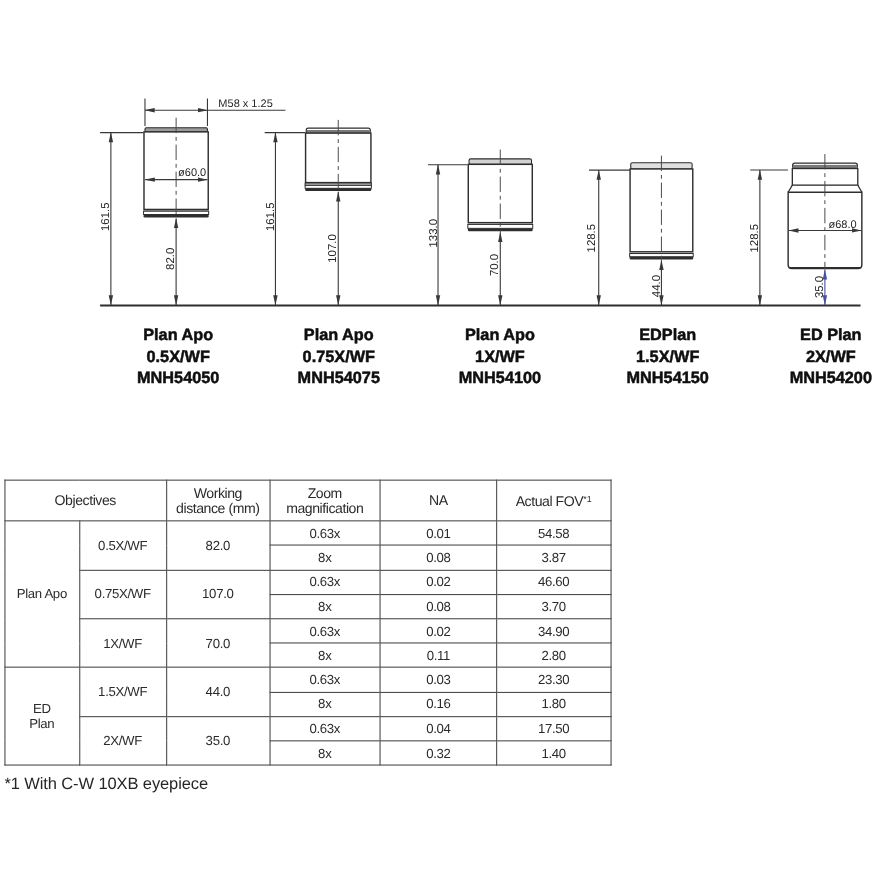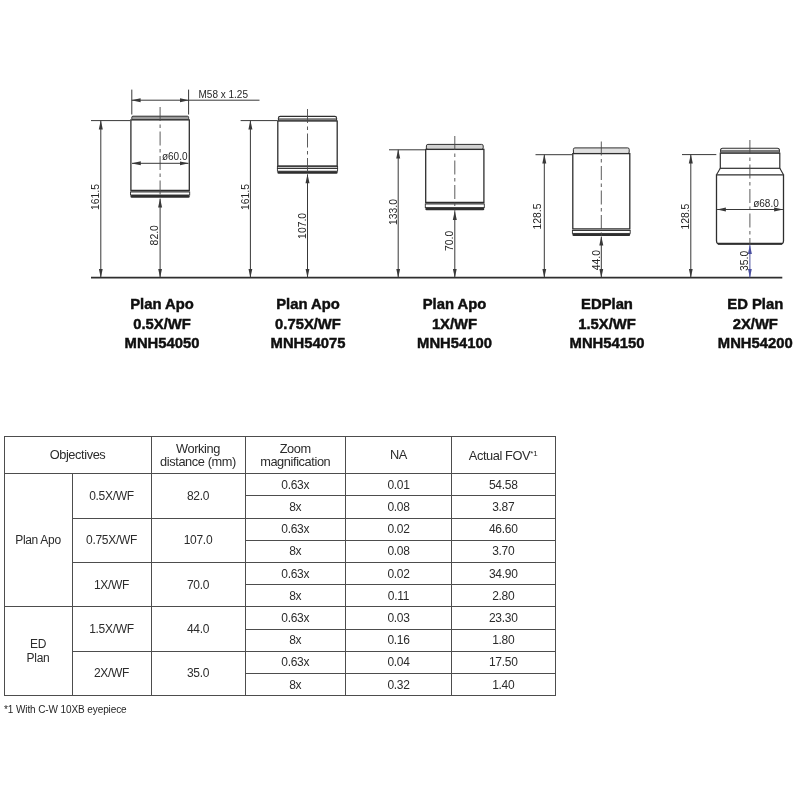--- a/index.html
+++ b/index.html
@@ -10,21 +10,21 @@
   border-collapse:collapse; table-layout:fixed;
   border:1.5px solid #4d4d4d; }
 table.spec th, table.spec td { border:1px solid #4d4d4d; text-align:center;
   vertical-align:middle; color:#2b2b2b; font-size:12px; letter-spacing:-0.3px;
   font-weight:normal; padding:0; }
 table.spec th { font-size:12.8px; font-weight:normal; letter-spacing:-0.4px; line-height:13.5px; }
 table.spec tr { height:22.2px; }
 table.spec tr.hd { height:37.3px; }
 .sup { font-size:8px; vertical-align:4px; letter-spacing:0; }
 .grp { line-height:14px; }
-.fnote { position:absolute; left:4px; top:703.5px; font-size:10px; color:#262626;
+.fnote { position:absolute; left:4px; top:703.5px; font-size:15px; color:#262626;
   letter-spacing:-0.1px; }
 </style></head>
 <body>
 <div class="page">
 
 <div class="draw">
 <svg width="800" height="430" viewBox="0 0 800 430" font-family="Liberation Sans, sans-serif">
 <defs>
 <marker id="mS" markerWidth="9.5" markerHeight="5" refX="0.4" refY="2.5" orient="auto" markerUnits="userSpaceOnUse">
             <path d="M9.2,0.5 L0,2.5 L9.2,4.5 Z" fill="#383838"></path>

